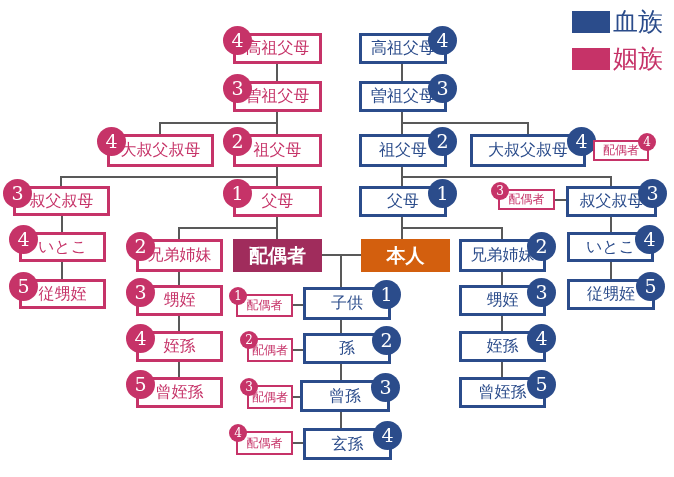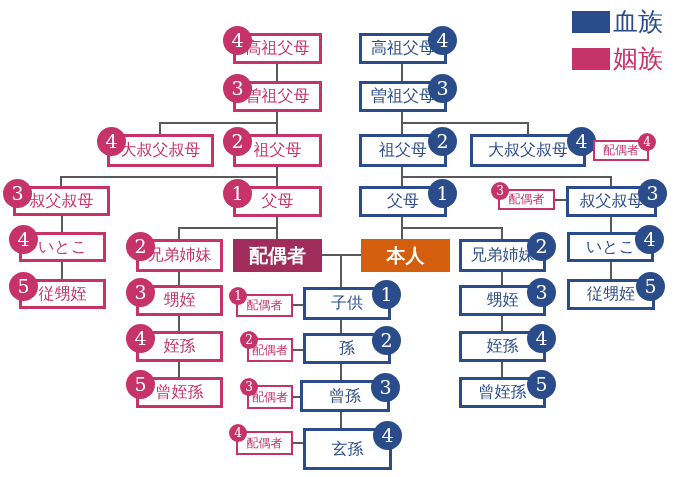--- a/index.html
+++ b/index.html
@@ -290,18 +290,18 @@
         <div class="badge small tl">3</div>
       </div>
       <div class="node blue" style="left: 300px; top: 380px; width: 90px; height: 32px; justify-content: center;">
         <span>曾孫</span>
         <div class="badge tr">3</div>
       </div>
       <div class="node spouse-small" style="left: 236px; top: 431px; width: 57px; height: 24px;">
         <span>配偶者</span>
         <div class="badge small tl">4</div>
       </div>
-      <div class="node blue" style="left: 303px; top: 428px; width: 89px; height: 42px;">
+      <div class="node blue" style="left: 303px; top: 428px; width: 89px; height: 32px;">
         <span>玄孫</span>
         <div class="badge tr">4</div>
       </div>
     </div>
 </div>
 
 </body></html>

